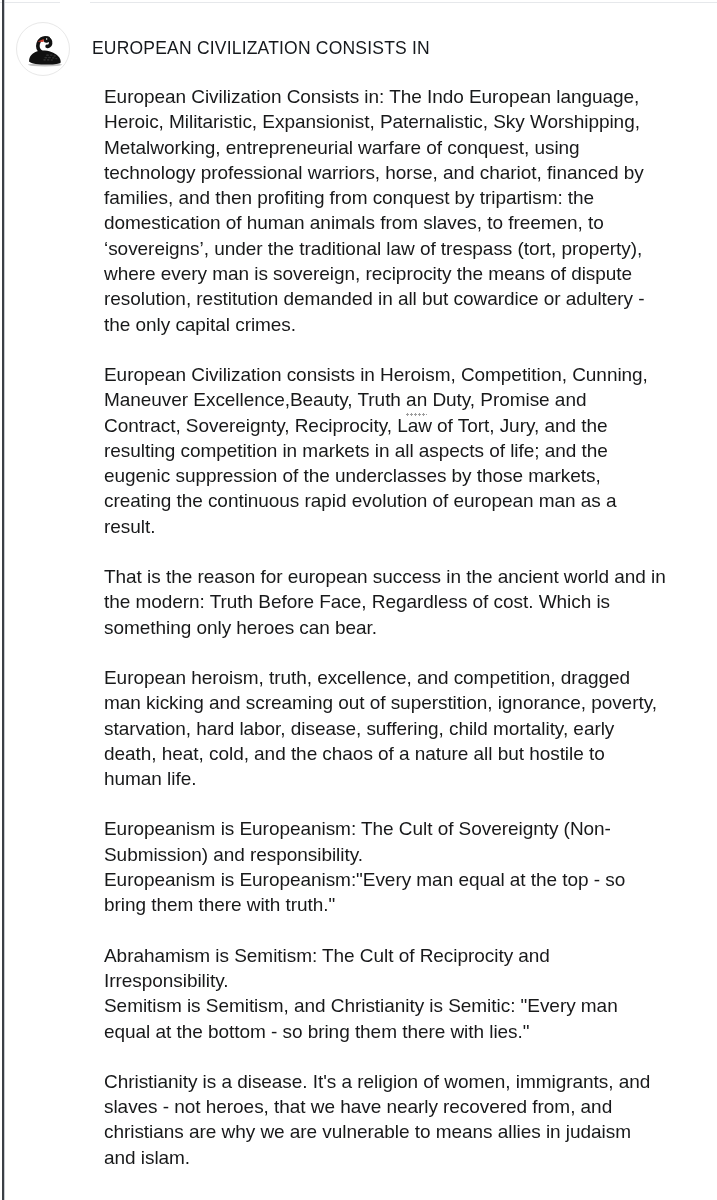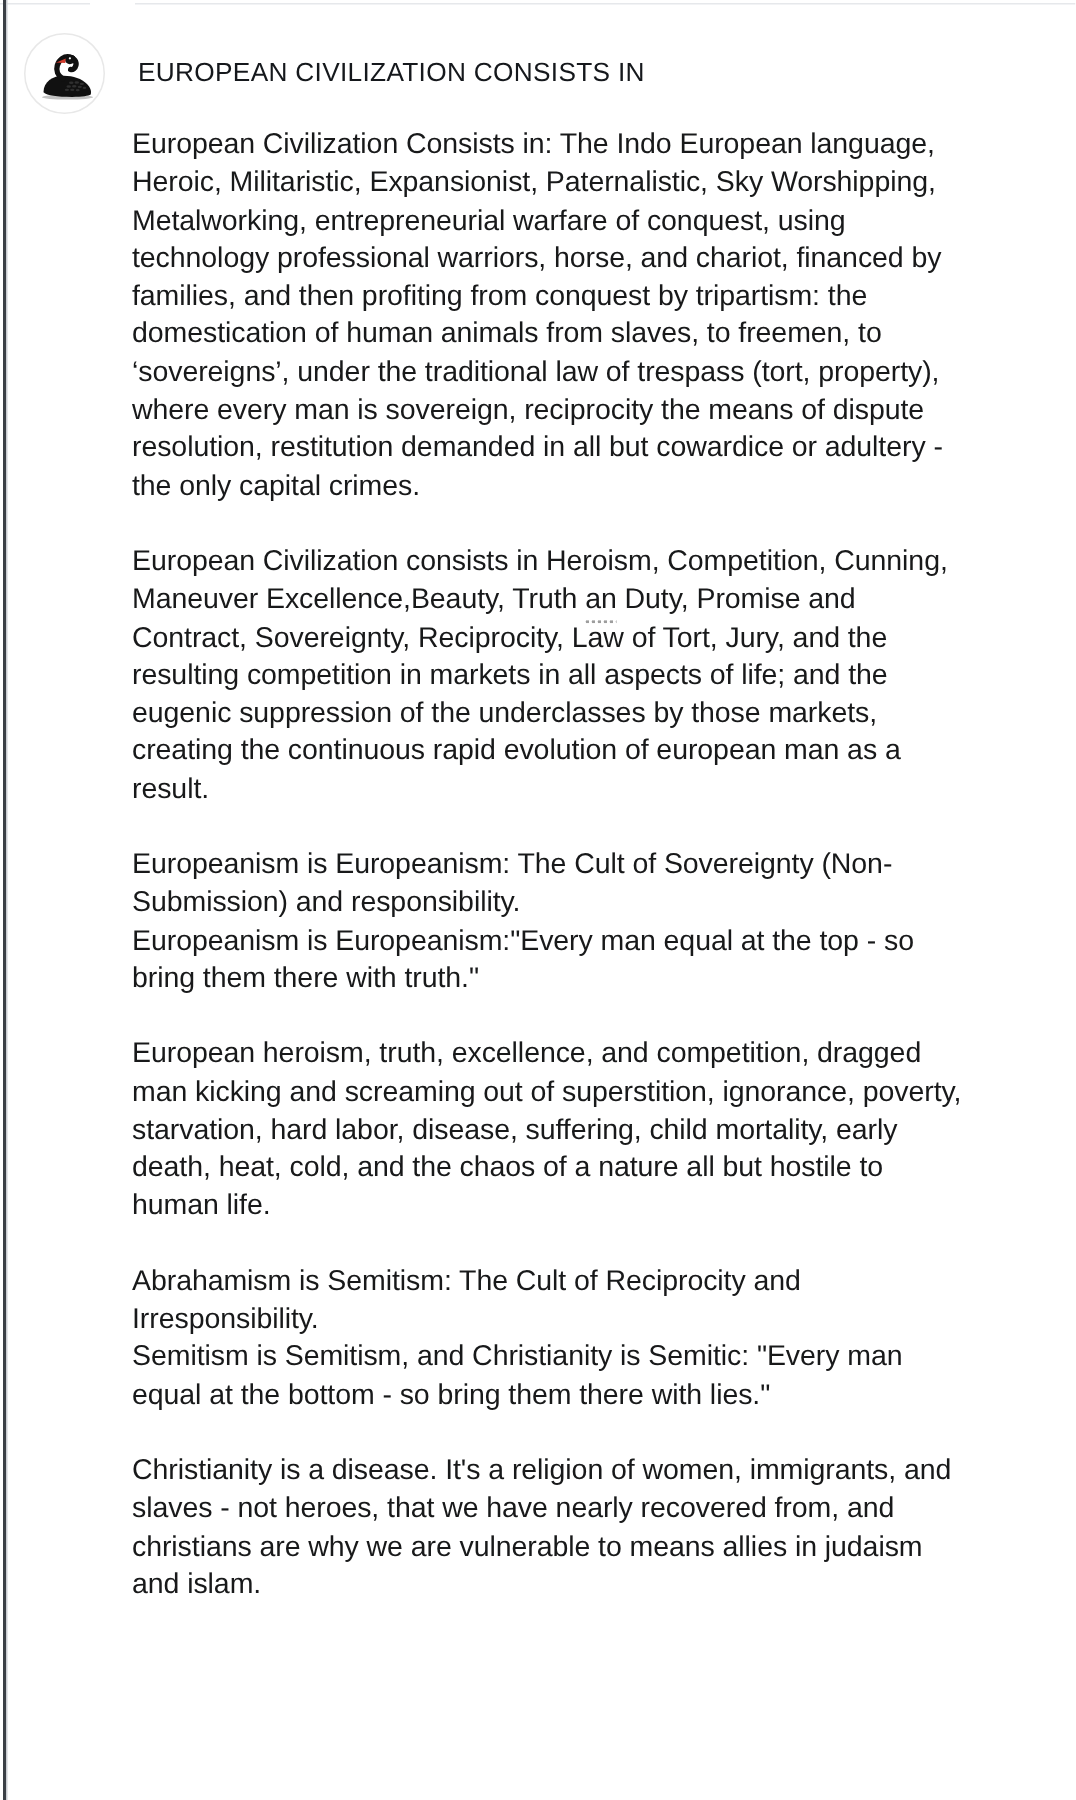--- a/index.html
+++ b/index.html
@@ -84,21 +84,21 @@
     line-height: 24px;
     letter-spacing: 0.2px;
     color: #15181c;
     font-weight: 400;
     white-space: nowrap;
   }
 
   
   .post-body {
     position: absolute;
-    left: 88px;
+    left: 104px;
     top: 84px;
     width: 562px;
     font-size: 19px;
     line-height: 25.3px;
     color: #18191a;
     font-weight: 400;
     letter-spacing: -0.05px;
   }
 
   .para {
@@ -182,26 +182,27 @@
 
     <div class="post-title">EUROPEAN CIVILIZATION CONSISTS IN</div>
   </div>
 
   <div class="post-body">
 
     <p class="para">European Civilization Consists in: The Indo European language, Heroic, Militaristic, Expansionist, Paternalistic, Sky Worshipping, Metalworking, entrepreneurial warfare of conquest, using technology professional warriors, horse, and chariot, financed by families, and then profiting from conquest by tripartism: the domestication of human animals from slaves, to freemen, to ‘sovereigns’, under the traditional law of trespass (tort, property), where every man is sovereign, reciprocity the means of dispute resolution, restitution demanded in all but cowardice or adultery - the only capital crimes.</p>
 
     <p class="para"><span>European Civilization consists in Heroism, Competition, Cunning, Maneuver Excellence,Beauty, Truth </span><span class="misspelled">an</span><span> Duty, Promise and Contract, Sovereignty, Reciprocity, Law of Tort, Jury, and the resulting competition in markets in all aspects of life; and the eugenic suppression of the underclasses by those markets, creating the continuous rapid evolution of european man as a result.</span></p>
 
+    <p class="para">That is the reason for european success in the ancient world and in the modern: Truth Before Face, Regardless of cost. Which is something only heroes can bear.</p>
+
+    <p class="para">European heroism, truth, excellence, and competition, dragged man kicking and screaming out of superstition, ignorance, poverty, starvation, hard labor, disease, suffering, child mortality, early death, heat, cold, and the chaos of a nature all but hostile to human life.</p>
 
     <p class="para">Europeanism is Europeanism: The Cult of Sovereignty (Non-Submission) and responsibility.
 Europeanism is Europeanism:"Every man equal at the top - so bring them there with truth."</p>
 
-    <p class="para">European heroism, truth, excellence, and competition, dragged man kicking and screaming out of superstition, ignorance, poverty, starvation, hard labor, disease, suffering, child mortality, early death, heat, cold, and the chaos of a nature all but hostile to human life.</p>
-
     <p class="para">Abrahamism is Semitism: The Cult of Reciprocity and Irresponsibility.
 Semitism is Semitism, and Christianity is Semitic: "Every man equal at the bottom - so bring them there with lies."</p>
 
     <p class="para">Christianity is a disease. It's a religion of women, immigrants, and slaves - not heroes, that we have nearly recovered from, and christians are why we are vulnerable to means allies in judaism and islam.</p>
 
   </div>
 
 </div>
 
 </body></html>

